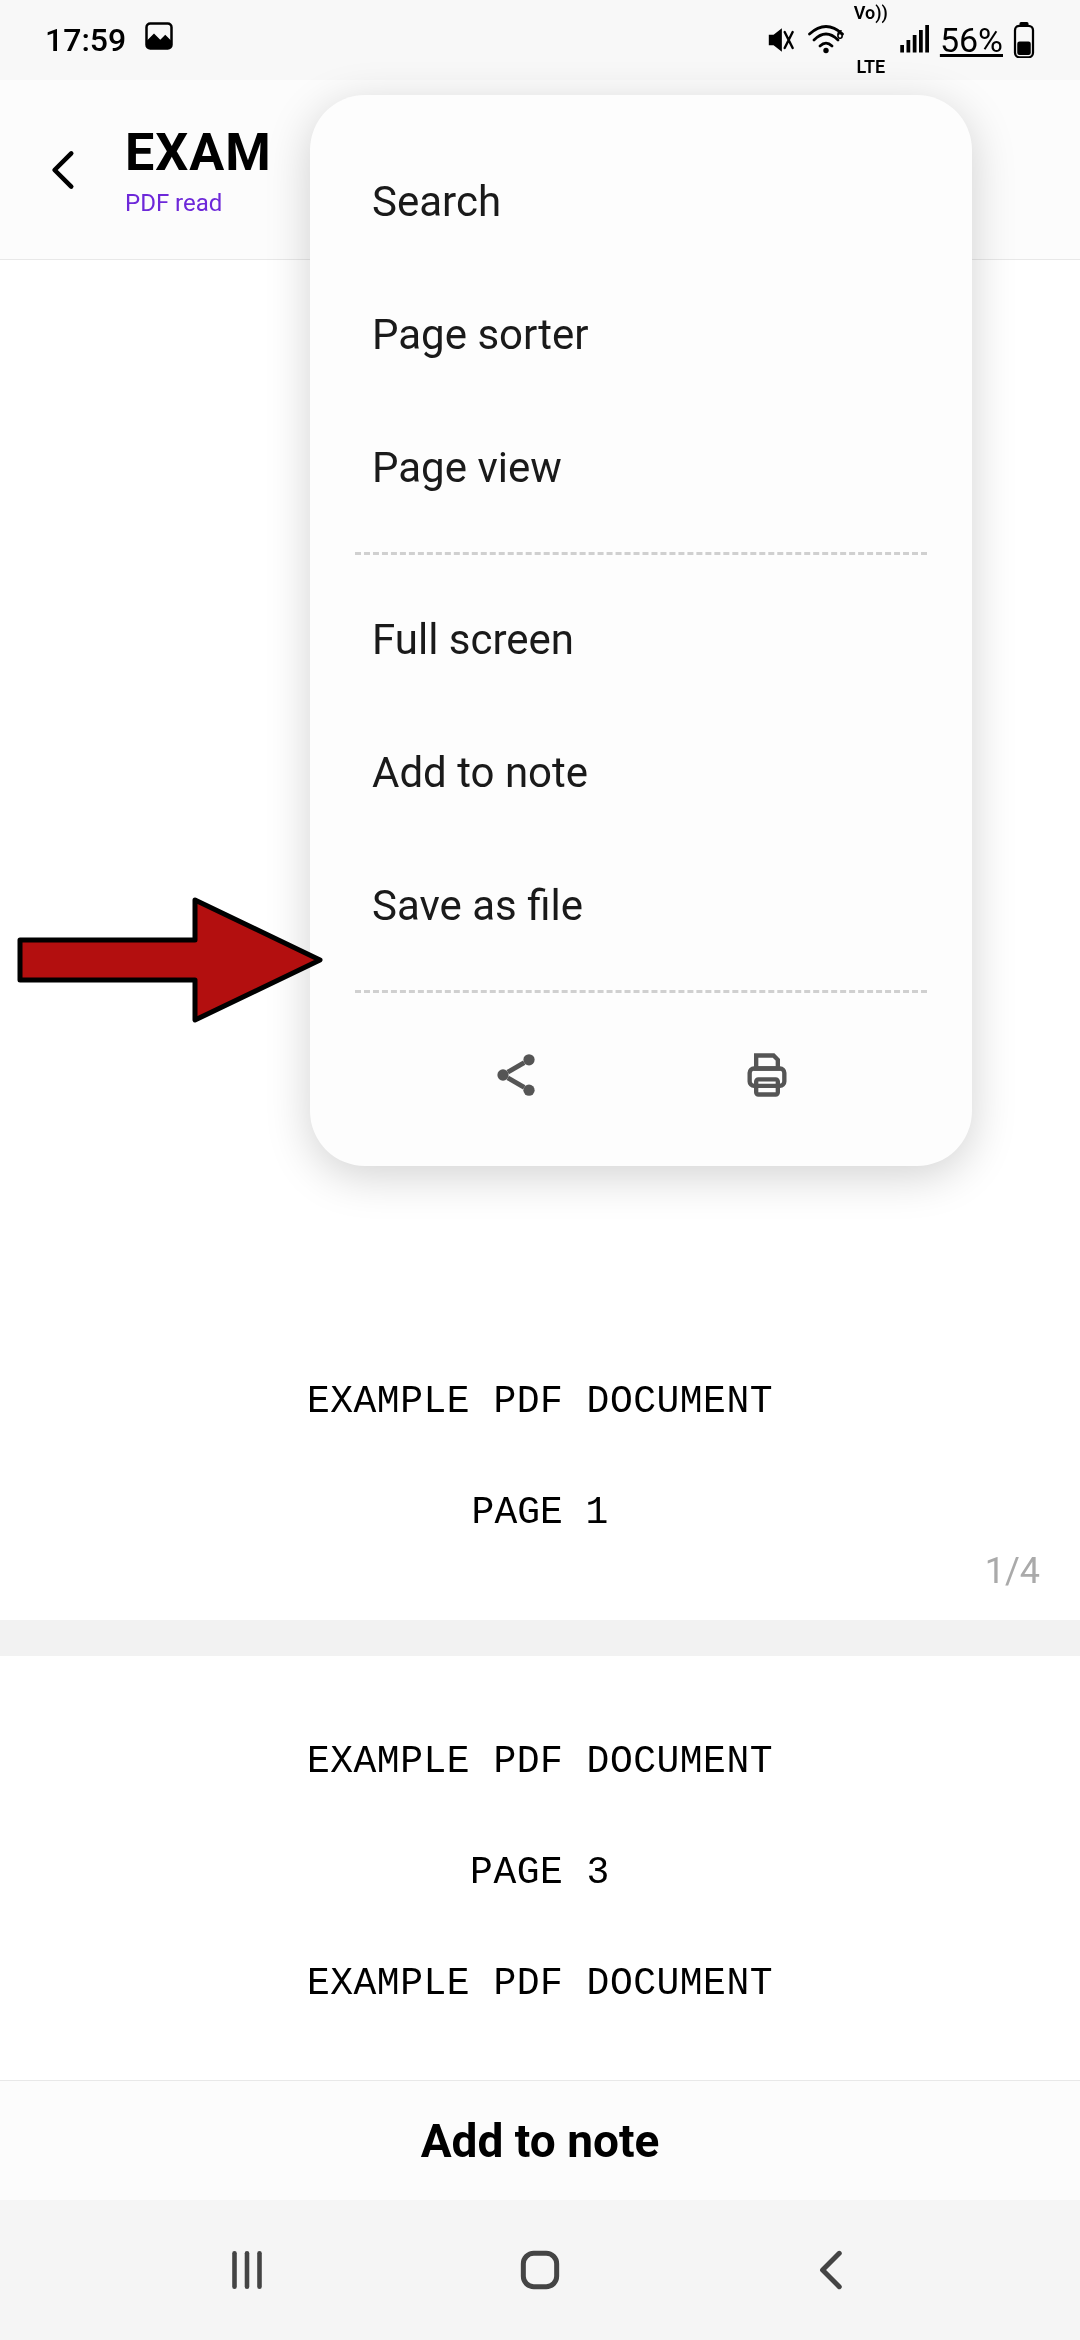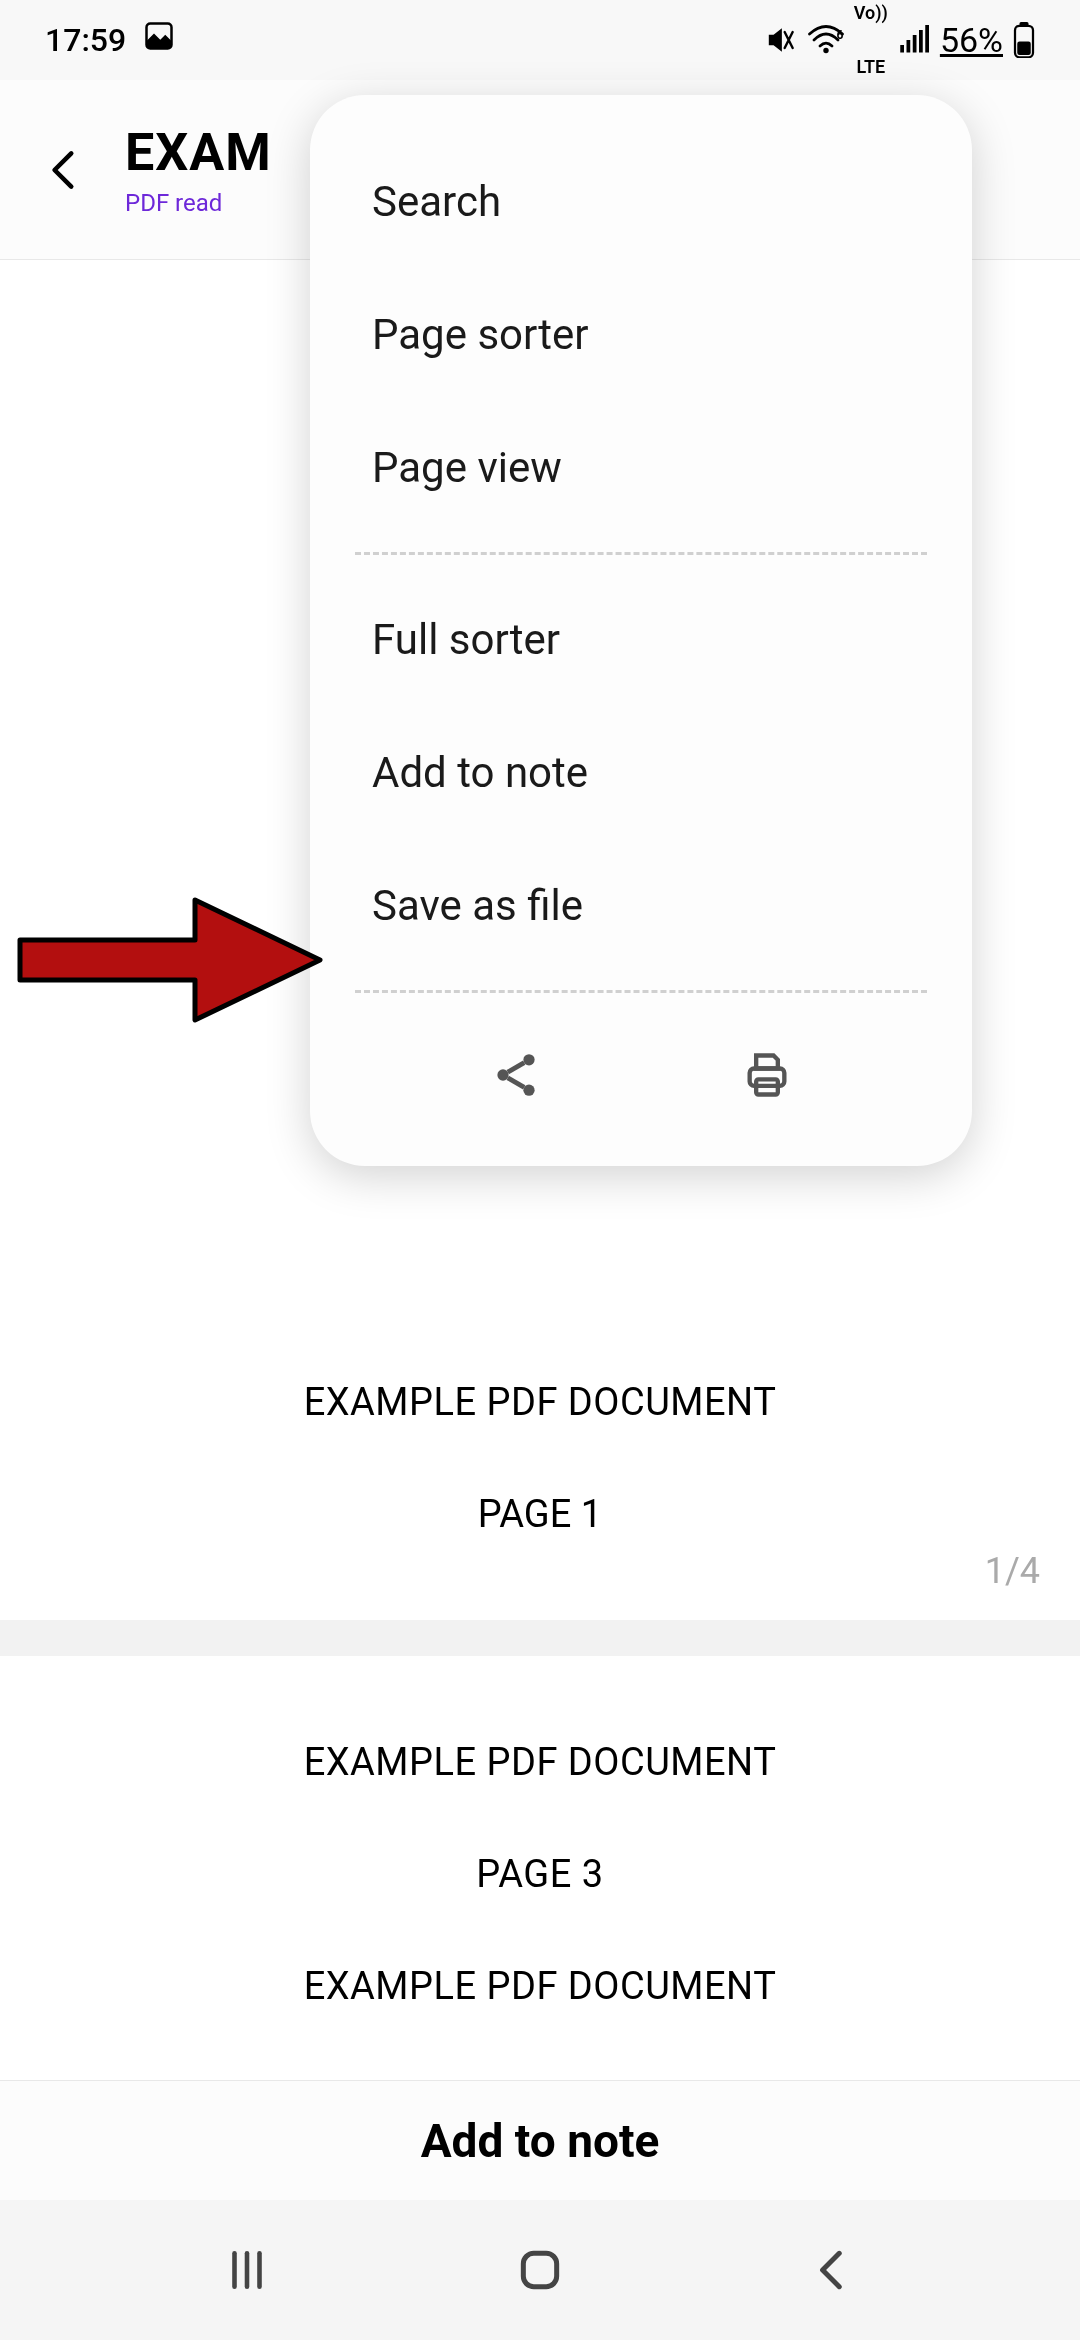--- a/index.html
+++ b/index.html
@@ -11,21 +11,21 @@
     .status-time { font-weight: 500; }
     
     .app-header { height: 180px; display: flex; align-items: center; padding: 0 40px; background: #fcfcfc; border-bottom: 1px solid #e8e8e8; }
     .back-chevron { width: 50px; height: 50px; margin-right: 35px; }
     .header-titles { display: flex; flex-direction: column; }
     .header-title { font-size: 52px; font-weight: 700; letter-spacing: 1px; color: #000; }
     .header-subtitle { font-size: 24px; color: #6d28d9; margin-top: 6px; }
     
     .content { position: relative; background: #fff; height: calc(2340px - 80px - 180px - 120px - 140px); overflow: hidden; }
     
-    .page-block { position: absolute; width: 100%; text-align: center; }
+    .page-block { position: absolute; width: 100%; text-align: center; font-family: Liberation Mono, monospace; }
     .page-block-1 { top: 1120px; }
     .page-text { font-size: 38px; color: #000; margin-bottom: 12px; letter-spacing: 0.5px; }
     .page-text-sub { font-size: 38px; color: #000; margin-top: 68px; }
     .page-counter { position: absolute; right: 40px; top: 1290px; font-size: 36px; color: #aaa; }
     .page-sep { position: absolute; top: 1360px; left: 0; right: 0; height: 36px; background: #f2f2f2; }
     
     .page-block-2 { top: 1480px; }
     .page-block-2 .page-text { margin-bottom: 0; }
     .page-block-2 .pt1 { margin-bottom: 68px; }
     .page-block-2 .pt2 { margin-bottom: 68px; }
@@ -144,21 +144,21 @@
         <path d="M15 4 L7 12 L15 20" fill="none" stroke="#444" stroke-width="2.4" stroke-linecap="round" stroke-linejoin="round"></path>
       </svg>
   </span>
 </div>
 
 <div class="popup">
   <div class="popup-item">Search</div>
   <div class="popup-item">Page sorter</div>
   <div class="popup-item">Page view</div>
   <hr class="popup-divider">
-  <div class="popup-item">Full sorter</div>
+  <div class="popup-item">Full screen</div>
   <div class="popup-item">Add to note</div>
   <div class="popup-item">Save as file</div>
   <hr class="popup-divider">
   <div class="popup-footer">
     <span class="popup-footer-icon">
       <svg width="52" height="52" viewBox="0 0 24 24">
           <circle cx="18" cy="5" r="2.6" fill="#555"></circle>
           <circle cx="6" cy="12" r="2.6" fill="#555"></circle>
           <circle cx="18" cy="19" r="2.6" fill="#555"></circle>
           <line x1="8.2" y1="10.7" x2="15.8" y2="6.3" stroke="#555" stroke-width="2.2"></line>

